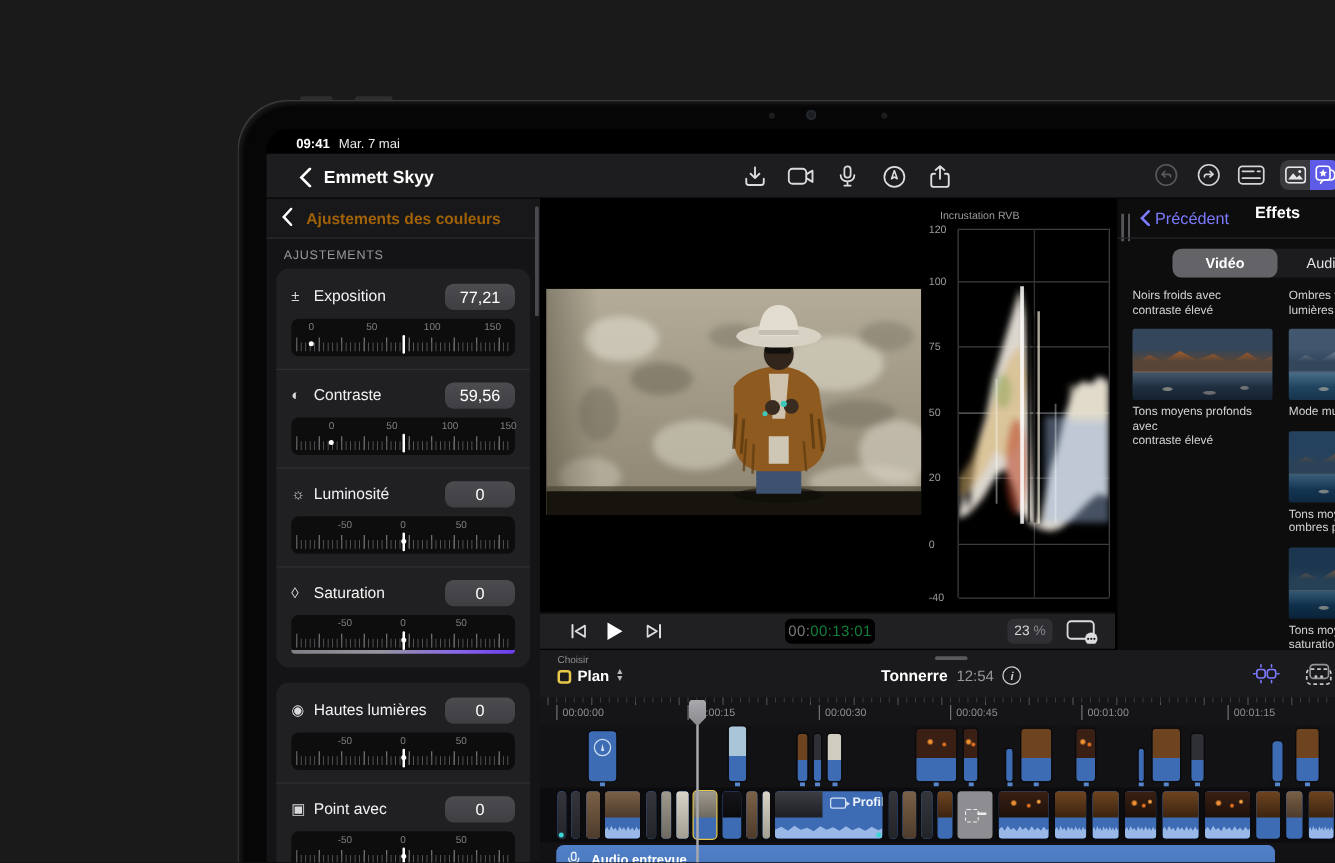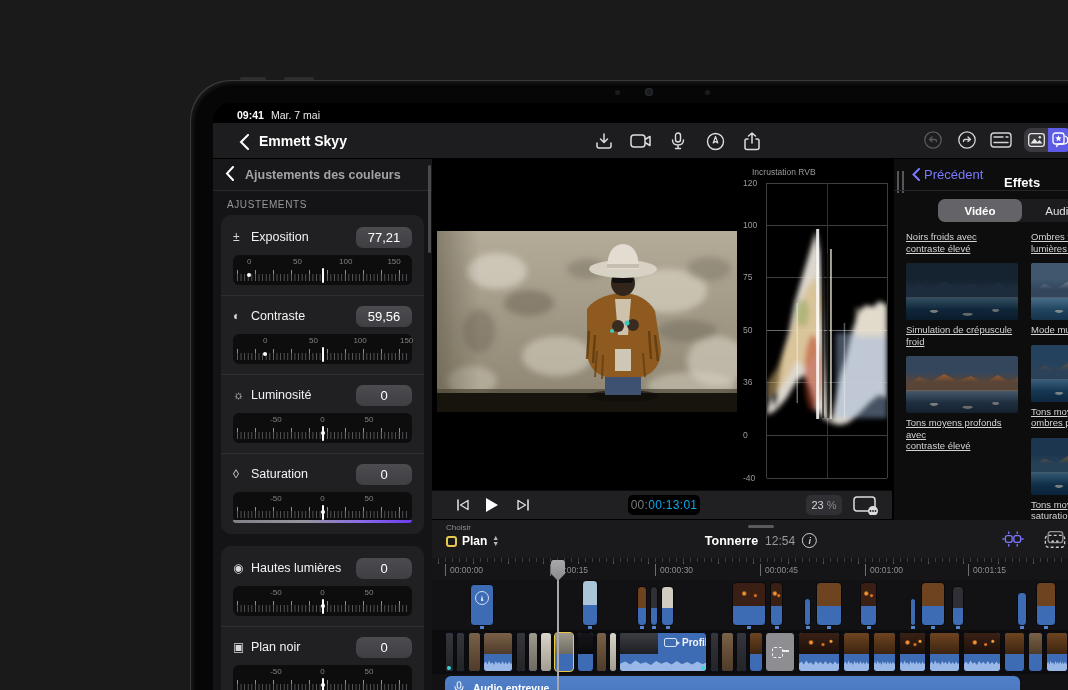--- a/index.html
+++ b/index.html
@@ -26,21 +26,21 @@
   .tb-center{position:absolute;left:380px;top:7px;display:flex;gap:15px;}
   .tb-right{position:absolute;right:18px;top:5px;display:flex;gap:12px;align-items:center;}
   .icon-btn{width:22px;height:22px;display:flex;align-items:center;justify-content:center;}
   .seg{display:flex;border-radius:7px;overflow:hidden;}
   .seg .seg-a{width:24px;height:24px;background:#3a3a3e;display:flex;align-items:center;justify-content:center;}
   .seg .seg-b{width:24px;height:24px;display:flex;align-items:center;justify-content:center;}
   
   .left-panel{position:absolute;left:0;top:56px;width:219px;height:531px;background:#141416;}
   .lp-header{position:absolute;left:0;top:0;width:100%;height:32px;background:#18181a;border-bottom:1px solid #2a2a2c;}
   .lp-header .chev{position:absolute;left:12px;top:7px;}
-  .lp-title{position:absolute;left:32px;top:9px;color:#a3a3a3;font-size:12.5px;font-weight:700;}
+  .lp-title{position:absolute;left:32px;top:9px;color:#a16207;font-size:12.5px;font-weight:700;}
   .lp-section{position:absolute;left:14px;top:40px;color:#98989d;font-size:10px;letter-spacing:.6px;}
   .cards{position:absolute;left:8px;top:56px;width:203px;}
   .card{background:#202023;border-radius:10px;margin-bottom:12px;padding:2px 0;}
   .adj{position:relative;padding:8px 0 10px 0;}
   .adj + .adj{border-top:1px solid #2e2e31;}
   .adj-head{display:flex;align-items:center;padding:0 12px;height:24px;}
   .adj-ic{width:18px;color:#d8d8da;font-size:12px;}
   .adj-name{flex:1;color:#f2f2f2;font-size:12.5px;}
   .adj-val{min-width:56px;text-align:center;background:linear-gradient(180deg,#4c4c50,#3f3f43);color:#fff;
            font-size:13px;padding:3px 6px;border-radius:7px;}
@@ -63,47 +63,47 @@
   .gridline{position:absolute;left:0;right:0;height:1px;background:#3f3f41;}
   .gridline.major{background:#6a6a6e;}
   .vline{position:absolute;top:0;bottom:0;width:1px;background:#333335;}
   .scope-tick{position:absolute;right:128px;transform:translateY(-50%);color:#9a9a9e;font-size:8.5px;text-align:left;width:20px;}
   .plot svg{position:absolute;left:0;top:0;width:100%;height:100%;}
   
   .transport{position:absolute;left:0;top:331px;width:100%;height:29px;background:#202022;border-top:1px solid #0b0b0c;}
   .tr-btn{position:absolute;top:5px;width:18px;height:18px;display:flex;align-items:center;justify-content:center;}
   .timecode{position:absolute;left:196px;top:4px;width:72px;height:20px;background:#000;border-radius:5px;
             display:flex;align-items:center;justify-content:center;font-size:12px;letter-spacing:.3px;}
-  .timecode .dim{color:#7a7a7e;} .timecode .lit{color:#0ea5e9;}
+  .timecode .dim{color:#7a7a7e;} .timecode .lit{color:#15803d;}
   .zoomchip{position:absolute;left:374px;top:4px;width:36px;height:20px;background:#303034;border-radius:5px;
             display:flex;align-items:center;justify-content:center;gap:3px;font-size:11px;}
   .zoomchip .v{color:#d6d6d8;} .zoomchip .u{color:#8a8a8e;}
   
   .right-panel{position:absolute;left:679px;top:56px;width:198px;height:361px;background:#0d0d0e;border-left:2px solid #000;}
   .rp-handle{position:absolute;left:3px;top:12px;width:7px;height:22px;
      background:linear-gradient(90deg,#55555a 0 2px,transparent 2px 5px,#55555a 5px 7px);}
   .rp-back{position:absolute;left:18px;top:8px;display:flex;align-items:center;gap:4px;}
   .rp-back-label{color:#7c7aff;font-size:13px;}
-  .rp-title{position:absolute;left:110px;top:16px;color:#fff;font-size:13px;font-weight:700;}
+  .rp-title{position:absolute;left:110px;top:3px;color:#fff;font-size:13px;font-weight:700;}
   .rp-div{position:absolute;left:0;top:31px;width:100%;height:1px;background:#262628;}
   .tabs{position:absolute;left:44px;top:40px;width:160px;height:23px;background:#1c1c1e;border-radius:8px;display:flex;}
   .tab{height:23px;display:flex;align-items:center;justify-content:center;font-size:11.5px;color:#e0e0e2;}
   .tab.active{background:#646468;border-radius:7px;color:#fff;font-weight:700;}
   .fx-grid{position:absolute;left:12px;top:72px;display:flex;gap:13px;}
   .fx-col{width:112px;display:flex;flex-direction:column;}
   .fx-item{margin-bottom:9px;}
   .fx-thumb{position:relative;width:112px;height:57px;border-radius:2px;overflow:hidden;margin-bottom:4px;}
   .fx-mtn{position:absolute;left:0;top:26%;width:100%;height:36%;
       clip-path:polygon(0 70%,12% 30%,22% 55%,34% 15%,46% 50%,58% 25%,70% 60%,82% 20%,92% 55%,100% 35%,100% 100%,0 100%);}
   .fx-refl{position:absolute;left:0;bottom:0;width:100%;height:40%;
       background:linear-gradient(180deg,rgba(255,255,255,.14),rgba(255,255,255,0) 55%),
       radial-gradient(ellipse 8px 3px at 25% 62%,rgba(205,195,175,.55) 40%,transparent 60%),
       radial-gradient(ellipse 10px 3px at 55% 75%,rgba(185,175,160,.5) 40%,transparent 60%),
       radial-gradient(ellipse 7px 3px at 80% 58%,rgba(205,195,175,.45) 40%,transparent 60%);}
-  .fx-label{color:#d4d4d6;font-size:9.5px;line-height:11.5px;white-space:pre-line;text-decoration:underline;}
+  .fx-label{color:#d4d4d6;font-size:9.5px;line-height:11.5px;white-space:pre-line;}
   
   .timeline{position:absolute;left:219px;top:417px;width:658px;height:200px;background:#121214;}
   .tl-header{position:absolute;left:0;top:0;width:100%;height:38px;background:#1a1a1c;}
   .tl-choose{position:absolute;left:14px;top:3px;color:#8e8e93;font-size:8px;}
   .tl-sel{position:absolute;left:14px;top:14px;display:flex;align-items:center;gap:5px;}
   .tl-sel .ybox{width:11px;height:11px;border:2px solid #e8c84a;border-radius:3px;}
   .tl-sel .plan{color:#fff;font-size:12px;font-weight:700;}
   .tl-sel .ud{color:#b8b8bc;font-size:7px;line-height:6px;display:flex;flex-direction:column;}
   .grabber{position:absolute;left:50%;top:5px;width:26px;height:3px;margin-left:-13px;background:#5a5a5e;border-radius:2px;}
   .tl-title{position:absolute;left:50%;top:13px;transform:translateX(-50%);display:flex;align-items:center;gap:7px;}
@@ -344,21 +344,21 @@
                   <span class="rl" style="left:50%">0</span>
                   <span class="rl" style="left:76%">50</span>
          <span class="dot" style="left:50%"></span>
          <span class="cur" style="left:50%"></span>
 
        </div>
               </div>
               <div class="adj">
                 <div class="adj-head">
          <span class="adj-ic">▣</span>
-         <span class="adj-name">Plan noir</span>
+         <span class="adj-name">Point avec</span>
          <span class="adj-val">0</span>
        </div>
        <div class="ruler">
          <span class="rl" style="left:24%">-50</span>
                   <span class="rl" style="left:50%">0</span>
                   <span class="rl" style="left:76%">50</span>
          <span class="dot" style="left:50%"></span>
          <span class="cur" style="left:50%"></span>
 
        </div>
@@ -453,21 +453,21 @@
               <rect x="61" y="70" width="2" height="165" fill="#111111" opacity=".6"></rect>
               <rect x="64" y="66" width="2" height="170" fill="#f0ead8" opacity=".7"></rect>
               <rect x="30" y="120" width="1.5" height="100" fill="#ffffff" opacity=".4"></rect>
               <rect x="78" y="140" width="1.5" height="95" fill="#ffffff" opacity=".35"></rect>
             </svg>
           </div>
         <div class="scope-tick" style="top: 21px;">120</div>
             <div class="scope-tick" style="top: 63.185px;">100</div>
             <div class="scope-tick" style="top: 115.4px;">75</div>
             <div class="scope-tick" style="top: 167.91px;">50</div>
-            <div class="scope-tick" style="top: 220.125px;">36</div>
+            <div class="scope-tick" style="top: 220.125px;">20</div>
             <div class="scope-tick" style="top: 273.225px;">0</div>
             <div class="scope-tick" style="top: 316px;">-40</div>
           </div>
 
         <div class="transport">
           <div class="tr-btn" style="left:21px">
             <svg class="ic" width="13" height="12" viewBox="0 0 13 12">
                 <path d="M2 1 V11" stroke="#dcdcde" stroke-width="1.6" stroke-linecap="round"></path>
                 <path d="M12 1.5 L4.5 6 L12 10.5 Z" stroke="#dcdcde" stroke-width="1.4" fill="none" stroke-linejoin="round"></path>
               </svg>
@@ -515,27 +515,20 @@
         <div class="rp-div"></div>
         <div class="tabs">
           <div class="tab active" style="width:84px">Vidéo</div>
           <div class="tab" style="width:76px">Audio</div>
         </div>
         <div class="fx-grid">
             <div class="fx-col">
               <div class="fx-item">
                 <div class="fx-label">Noirs froids avec
 contraste élevé</div>
-              </div>
-              <div class="fx-item">
-                <div class="fx-thumb" style="background: linear-gradient(rgb(21, 34, 47) 0%, rgb(21, 34, 47) 28%, rgb(29, 44, 60) 46%, rgb(20, 52, 74) 58%, rgb(10, 28, 44) 100%);">
-                  <div class="fx-mtn" style="background: rgb(29, 44, 60);"></div>
-                  <div class="fx-refl"></div>
-                </div>
-                <div class="fx-label">Simulation de crépuscule froid</div>
               </div>
               <div class="fx-item">
                 <div class="fx-thumb" style="background: linear-gradient(rgb(51, 70, 92) 0%, rgb(51, 70, 92) 28%, rgb(88, 69, 56) 46%, rgb(43, 66, 88) 58%, rgb(21, 32, 46) 100%);">
                   <div class="fx-mtn" style="background: linear-gradient(rgb(184, 98, 38) 0%, rgb(88, 69, 56) 55%);"></div>
                   <div class="fx-refl"></div>
                 </div>
                 <div class="fx-label">Tons moyens profonds avec
 contraste élevé</div>
               </div>
             </div>
@@ -606,21 +599,21 @@
             </div>
           </div>
         </div>
 
         <div class="tl-ruler" id="tl-ruler">
             <span class="rlab" style="left: 13px;">00:00:00</span>
             <span class="rlab" style="left: 118px;">00:00:15</span>
             <span class="rlab" style="left: 223px;">00:00:30</span>
             <span class="rlab" style="left: 328px;">00:00:45</span>
             <span class="rlab" style="left: 433px;">00:01:00</span>
-            <span class="rlab" style="left: 536px;">00:01:15</span>
+            <span class="rlab" style="left: 550px;">00:01:15</span>
           </div>
 
         <div class="tl-body">
           <div class="conn-row" id="conn-row">
               <div class="cclip k-title" style="left: 38px; width: 24px; height: 42px;">
                 <span class="a-ic"></span>
               </div>
               <div class="cclip k-sky" style="left: 150px; width: 16px; height: 46px;"></div>
               <div class="cclip k-warm" style="left: 205px; width: 10px; height: 40px;"></div>
               <div class="cclip k-dark" style="left: 218px; width: 8px; height: 40px;"></div>

